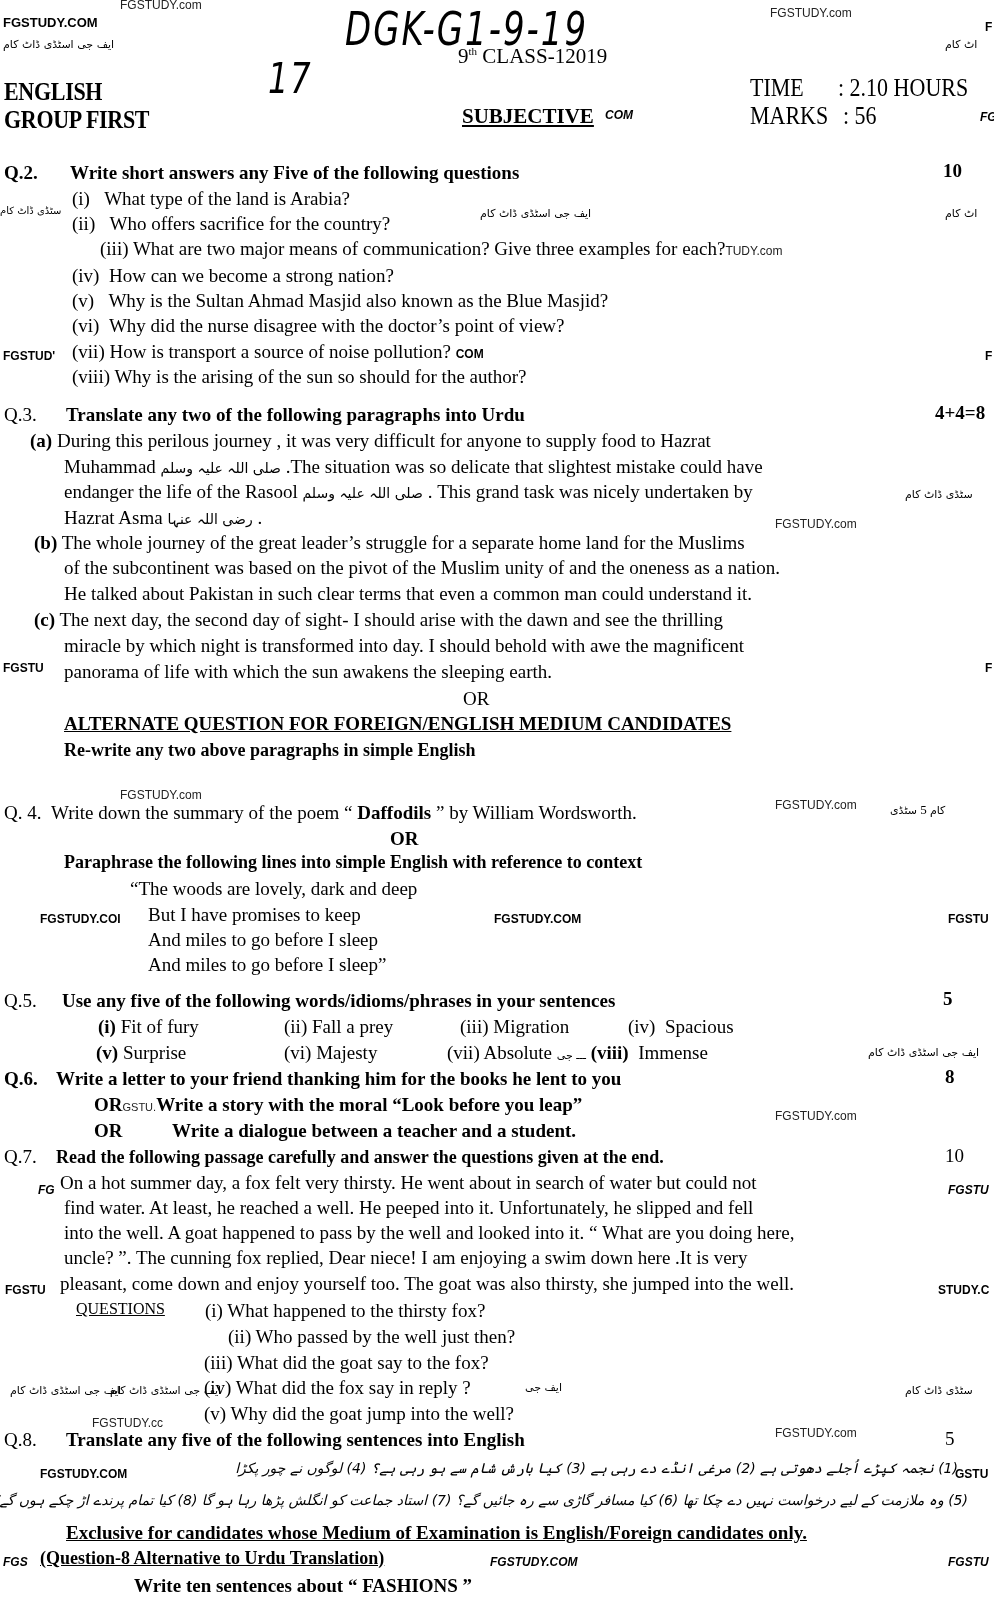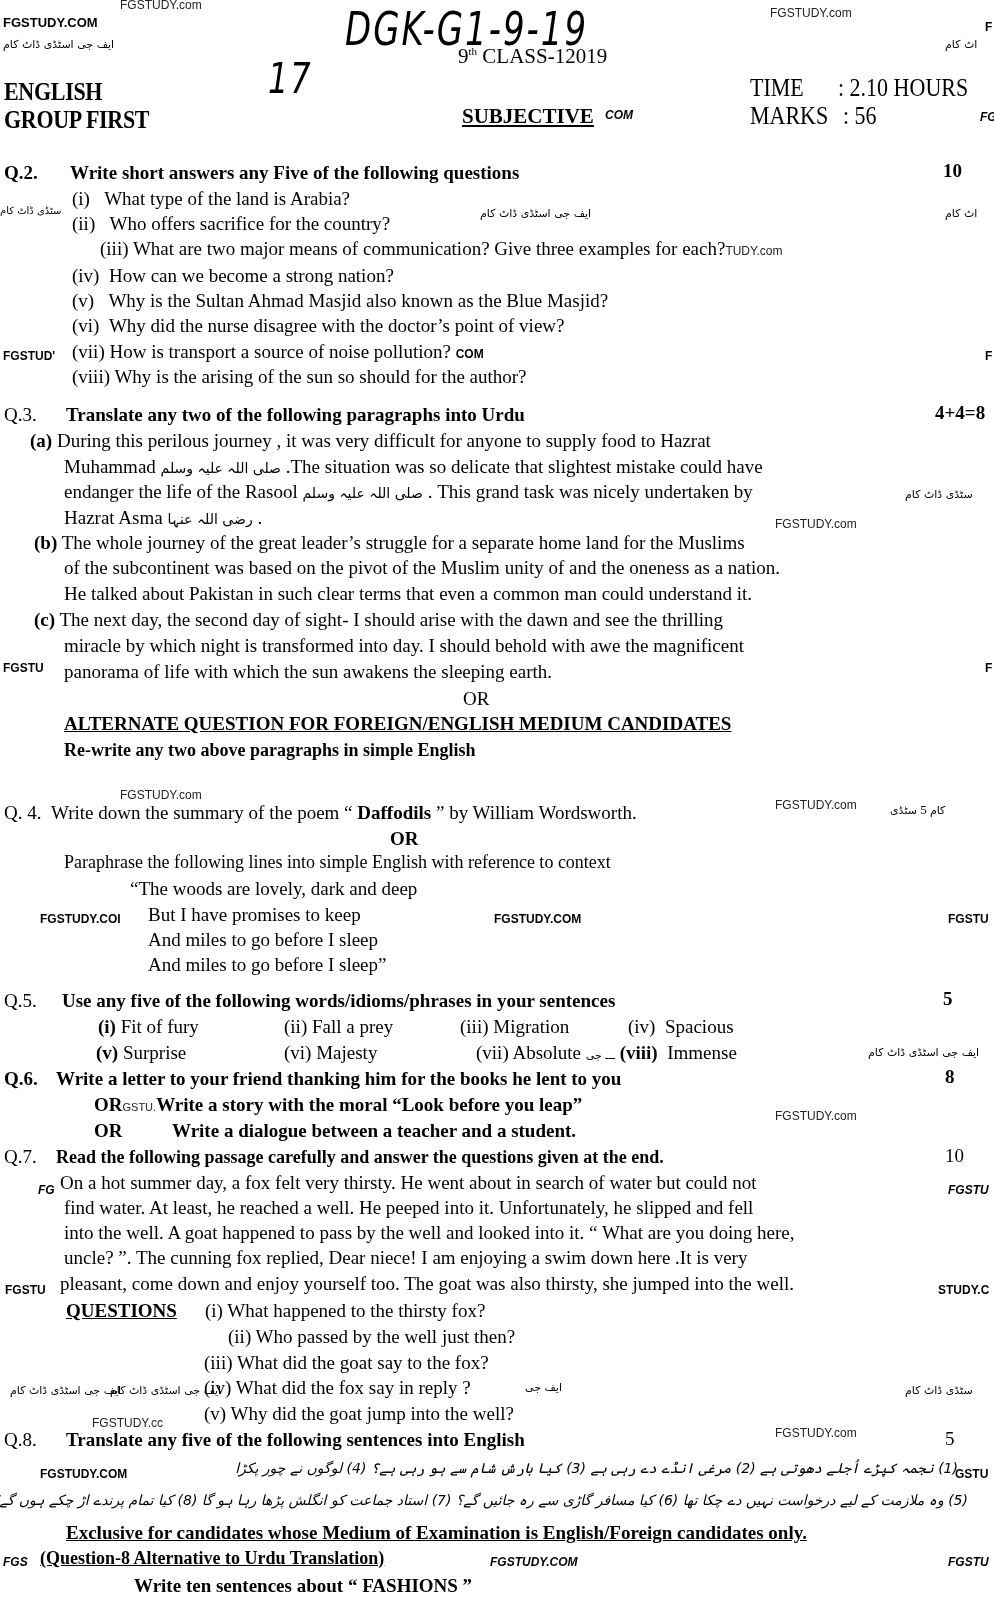--- a/index.html
+++ b/index.html
@@ -89,40 +89,40 @@
 <div class="abs body-text" style="left:463px;top:688px;">OR</div>
 <div class="abs" style="left:64px;top:713px;font-size:19px;font-weight:bold;text-decoration:underline;">ALTERNATE QUESTION FOR FOREIGN/ENGLISH MEDIUM CANDIDATES</div>
 <div class="abs" style="left:64px;top:740px;font-size:18px;font-weight:bold;">Re-write  any two above paragraphs in simple English</div>
 
 <div class="abs wm" style="left:120px;top:788px;">FGSTUDY.com</div>
 <div class="abs body-text" style="left:4px;top:802px;"><span>Q. 4.</span>&nbsp;&nbsp;<span>Write down the summary of the poem “ </span><b>Daffodils</b><span> ” by William Wordsworth.</span></div>
 <div class="abs wm" style="left:775px;top:798px;">FGSTUDY.com</div>
 <div class="abs" style="left:890px;top:802px;font-size:13px;"><span class="urdu-wm">کام</span> <span>5</span> <span class="urdu-wm">سٹڈی</span></div>
 
 <div class="abs body-text" style="left:390px;top:828px;font-weight:bold;">OR</div>
-<div class="abs" style="left:64px;top:852px;font-size:18px;font-weight:normal;">Paraphrase the following lines into simple English with reference to context</div>
+<div class="abs" style="left:64px;top:852px;font-size:18px;font-weight:bold;">Paraphrase the following lines into simple English with reference to context</div>
 <div class="abs body-text" style="left:130px;top:878px;">“The woods are lovely, dark and deep</div>
 <div class="abs wm-b" style="left:40px;top:912px;">FGSTUDY.COI</div>
 <div class="abs body-text" style="left:148px;top:904px;">But I have promises to keep</div>
 <div class="abs wm-b" style="left:494px;top:912px;">FGSTUDY.COM</div>
 <div class="abs wm-b" style="left:948px;top:912px;">FGSTU</div>
 <div class="abs body-text" style="left:148px;top:929px;">And miles to go before I sleep</div>
 <div class="abs body-text" style="left:148px;top:954px;">And miles to go before I sleep”</div>
 
 <div class="abs qnum" style="left:4px;top:990px;font-weight:normal;">Q.5.</div>
 <div class="abs qtitle" style="left:62px;top:990px;">Use any five of the following words/idioms/phrases in your sentences</div>
 <div class="abs marks" style="left:943px;top:988px;">5</div>
 <div>
   <div class="abs body-text" style="left:98px;top:1016px;"><b>(i)</b> <span>Fit of fury</span></div>
   <div class="abs body-text" style="left:284px;top:1016px;"><span>(ii)</span> <span>Fall a prey</span></div>
   <div class="abs body-text" style="left:460px;top:1016px;"><span>(iii)</span> <span>Migration</span></div>
   <div class="abs body-text" style="left:628px;top:1016px;"><span>(iv)</span>&nbsp; <span>Spacious</span></div>
   <div class="abs body-text" style="left:96px;top:1042px;"><b>(v)</b> <span>Surprise</span></div>
   <div class="abs body-text" style="left:284px;top:1042px;"><span>(vi)</span> <span>Majesty</span></div>
-  <div class="abs body-text" style="left:476px;top:1042px;"><span>(vii)</span> <span>Absolute</span> <span class="urdu-wm">ـــ جی</span> <b>(viii)</b>&nbsp; <span>Immense</span></div>
+  <div class="abs body-text" style="left:447px;top:1042px;"><span>(vii)</span> <span>Absolute</span> <span class="urdu-wm">ـــ جی</span> <b>(viii)</b>&nbsp; <span>Immense</span></div>
 </div>
 <div class="abs urdu-wm" style="left:868px;top:1046px;">ایف جی اسٹڈی ڈاٹ کام</div>
 
 <div class="abs qnum" style="left:4px;top:1068px;">Q.6.</div>
 <div class="abs qtitle" style="left:56px;top:1068px;">Write a letter to your friend thanking him for the books he lent to you</div>
 <div class="abs marks" style="left:945px;top:1066px;">8</div>
 <div class="abs qtitle" style="left:94px;top:1094px;"><span>OR</span><span class="wm" style="font-size:11px;font-weight:normal;">GSTU.</span><span>Write a story with the moral   “Look before you leap”</span></div>
 <div class="abs wm" style="left:775px;top:1109px;">FGSTUDY.com</div>
 <div class="abs qtitle" style="left:94px;top:1120px;">OR</div>
 <div class="abs qtitle" style="left:172px;top:1120px;">Write a dialogue between a teacher and a student.</div>
@@ -133,21 +133,21 @@
 <div class="abs wm-bi" style="left:38px;top:1183px;">FG</div>
 <div class="abs wm-bi" style="left:948px;top:1183px;">FGSTU</div>
 <div class="abs body-text" style="left:60px;top:1172px;">On a hot summer day, a fox felt very thirsty. He went about in search of water but could not</div>
 <div class="abs body-text" style="left:64px;top:1197px;">find water. At least, he reached a well. He peeped into it. Unfortunately, he slipped and fell</div>
 <div class="abs body-text" style="left:64px;top:1222px;">into the well. A goat happened to pass by the well and looked into it. “ What are you doing here,</div>
 <div class="abs body-text" style="left:64px;top:1247px;">uncle? ”. The cunning fox replied, Dear niece!  I am enjoying a swim down here .It is very</div>
 <div class="abs wm-b" style="left:5px;top:1283px;">FGSTU</div>
 <div class="abs body-text" style="left:60px;top:1273px;">pleasant, come down and enjoy yourself too. The goat was also thirsty, she jumped into the well.</div>
 <div class="abs wm-b" style="left:938px;top:1283px;">STUDY.C</div>
 
-<div class="abs" style="left:66px;top:1300px;font-size:19px;font-weight:bold;text-decoration:underline;">QUESTIONS</div>
+<div class="abs" style="left:76px;top:1300px;font-size:16px;font-weight:normal;text-decoration:underline;">QUESTIONS</div>
 <div class="abs body-text" style="left:205px;top:1300px;">(i) What happened to the thirsty fox?</div>
 <div class="abs body-text" style="left:204px;top:1326px;margin-left:24px;">(ii) Who passed by the well just then?</div>
 <div class="abs body-text" style="left:204px;top:1352px;">(iii) What did the goat say to the fox?</div>
 <div class="abs urdu-wm" style="left:10px;top:1384px;">ایف جی اسٹڈی ڈاٹ کام</div>
 <div class="abs urdu-wm" style="left:110px;top:1384px;">ایف جی اسٹڈی ڈاٹ کام</div>
 <div class="abs body-text" style="left:204px;top:1377px;">(iv) What did the fox say in reply ?</div>
 <div class="abs urdu-wm" style="left:525px;top:1381px;">ایف جی</div>
 <div class="abs urdu-wm" style="left:905px;top:1384px;">سٹڈی ڈاٹ کام</div>
 <div class="abs wm" style="left:92px;top:1416px;">FGSTUDY.cc</div>
 <div class="abs body-text" style="left:204px;top:1403px;">(v) Why did the goat jump into the well?</div>

